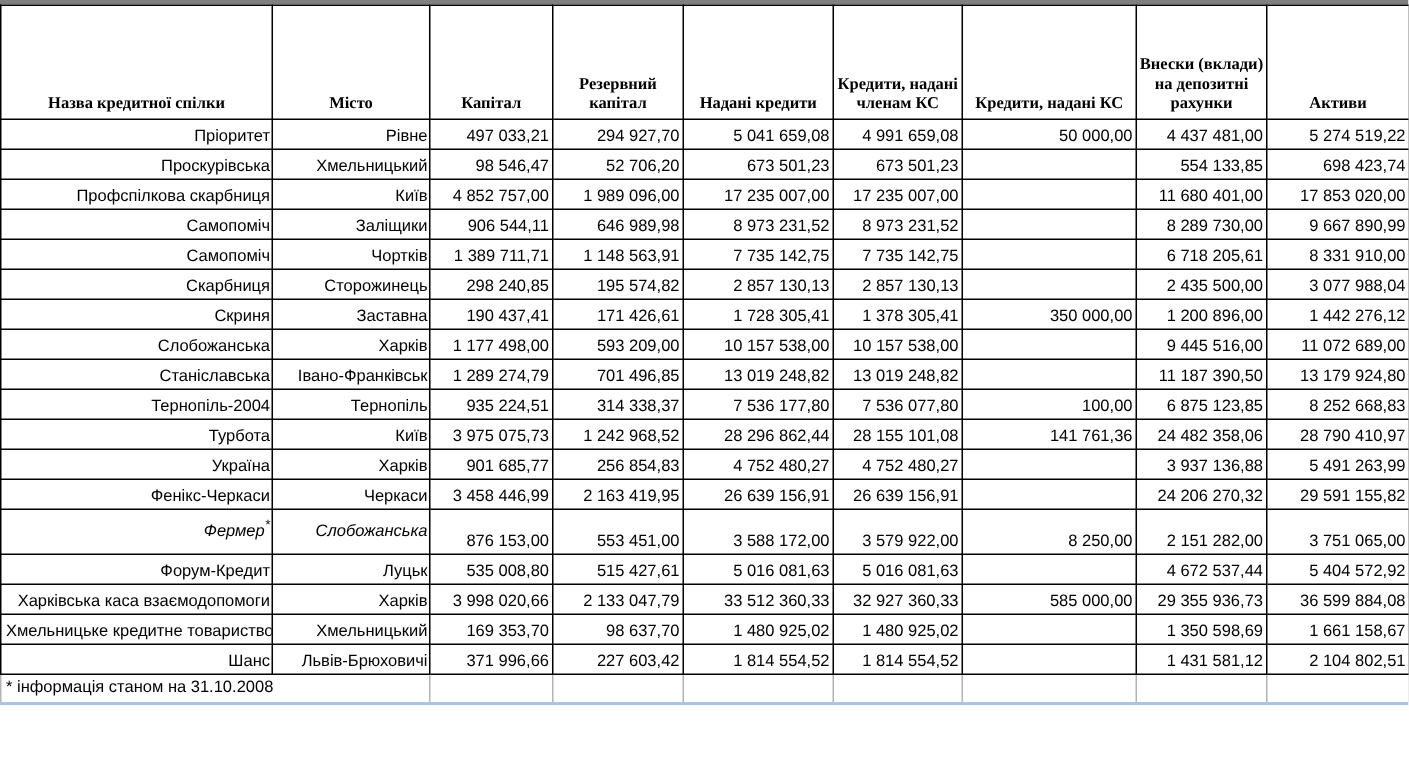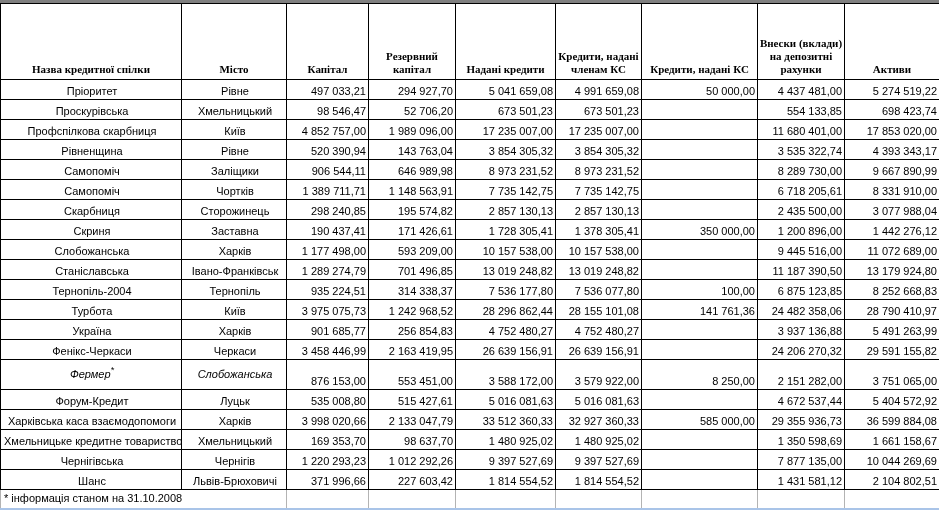--- a/index.html
+++ b/index.html
@@ -35,21 +35,21 @@
     white-space: normal;
     font-family: Liberation Serif, serif;
   }
   td {
     height: 18px;
     padding: 0 1px 1px 1px;
     vertical-align: bottom;
     white-space: nowrap;
     line-height: 13px;
   }
-  td.text { text-align: center; padding-left: 3px; }
+  td.text { text-align: right; padding-left: 3px; }
   td.num  { text-align: right; padding-right: 2px; }
   tr.tall td { height: 28px; }
   tr.tall td.text { vertical-align: middle; font-style: italic; }
   sup.marker { font-size: 9px; vertical-align: super; line-height: 0; }
 
   tfoot td {
     border: 1px solid #b3b3b3;
     border-top: 1px solid #000;
     border-bottom: none;
     height: 17px;
@@ -120,31 +120,20 @@
           <td class="text">Київ</td>
           <td class="num">4 852 757,00</td>
           <td class="num">1 989 096,00</td>
           <td class="num">17 235 007,00</td>
           <td class="num">17 235 007,00</td>
           <td class="num"></td>
           <td class="num">11 680 401,00</td>
           <td class="num">17 853 020,00</td>
         </tr>
         <tr>
-          <td class="text">Рівненщина</td>
-          <td class="text">Рівне</td>
-          <td class="num">520 390,94</td>
-          <td class="num">143 763,04</td>
-          <td class="num">3 854 305,32</td>
-          <td class="num">3 854 305,32</td>
-          <td class="num"></td>
-          <td class="num">3 535 322,74</td>
-          <td class="num">4 393 343,17</td>
-        </tr>
-        <tr>
           <td class="text">Самопоміч</td>
           <td class="text">Заліщики</td>
           <td class="num">906 544,11</td>
           <td class="num">646 989,98</td>
           <td class="num">8 973 231,52</td>
           <td class="num">8 973 231,52</td>
           <td class="num"></td>
           <td class="num">8 289 730,00</td>
           <td class="num">9 667 890,99</td>
         </tr>
@@ -285,31 +274,20 @@
           <td class="text">Хмельницький</td>
           <td class="num">169 353,70</td>
           <td class="num">98 637,70</td>
           <td class="num">1 480 925,02</td>
           <td class="num">1 480 925,02</td>
           <td class="num"></td>
           <td class="num">1 350 598,69</td>
           <td class="num">1 661 158,67</td>
         </tr>
         <tr>
-          <td class="text">Чернігівська</td>
-          <td class="text">Чернігів</td>
-          <td class="num">1 220 293,23</td>
-          <td class="num">1 012 292,26</td>
-          <td class="num">9 397 527,69</td>
-          <td class="num">9 397 527,69</td>
-          <td class="num"></td>
-          <td class="num">7 877 135,00</td>
-          <td class="num">10 044 269,69</td>
-        </tr>
-        <tr>
           <td class="text">Шанс</td>
           <td class="text">Львів-Брюховичі</td>
           <td class="num">371 996,66</td>
           <td class="num">227 603,42</td>
           <td class="num">1 814 554,52</td>
           <td class="num">1 814 554,52</td>
           <td class="num"></td>
           <td class="num">1 431 581,12</td>
           <td class="num">2 104 802,51</td>
         </tr>

